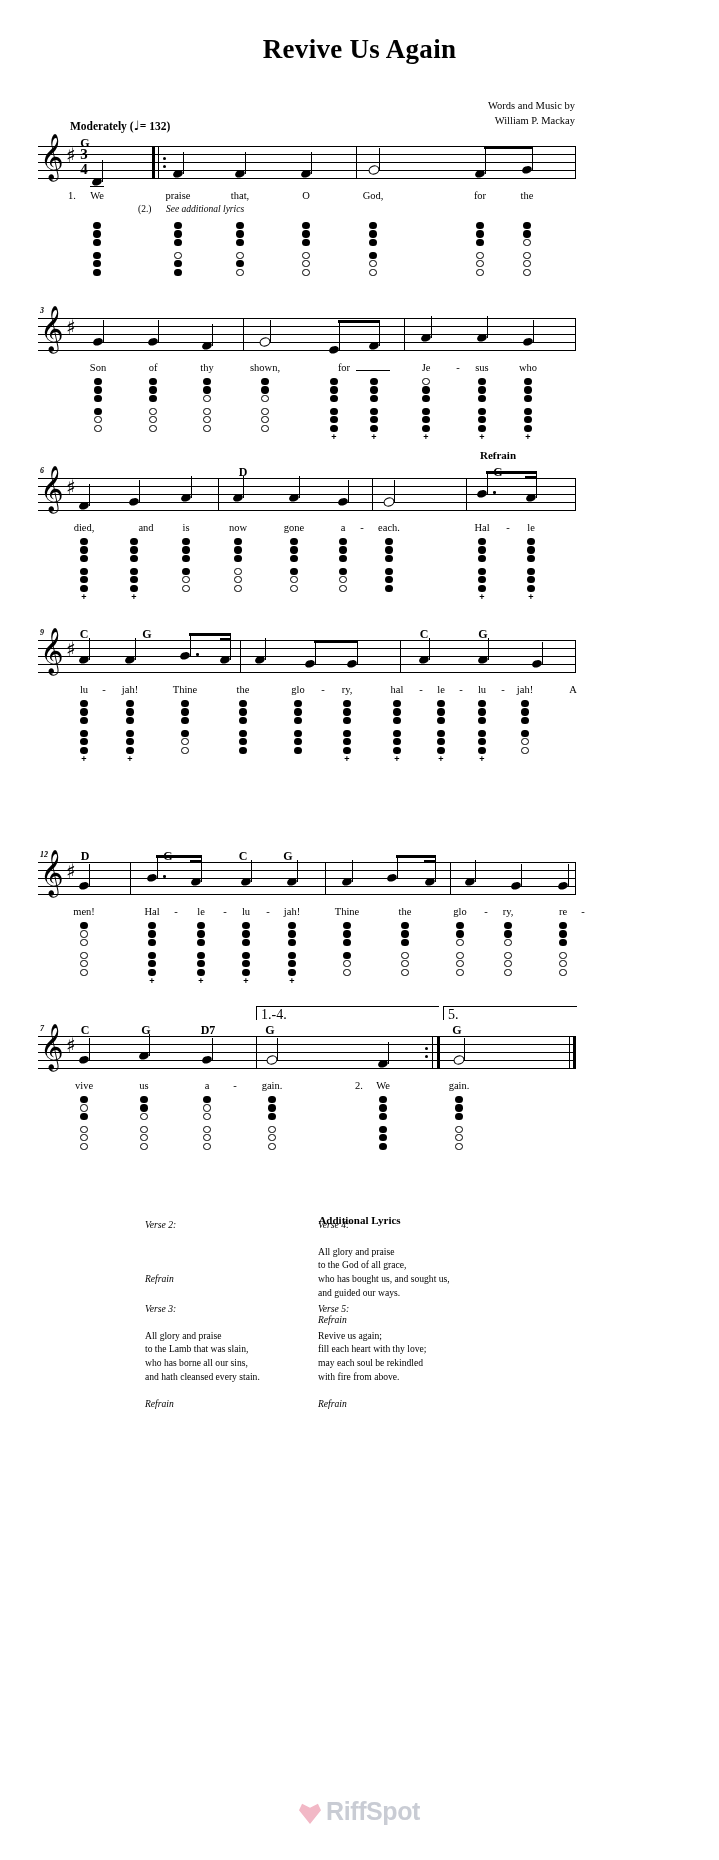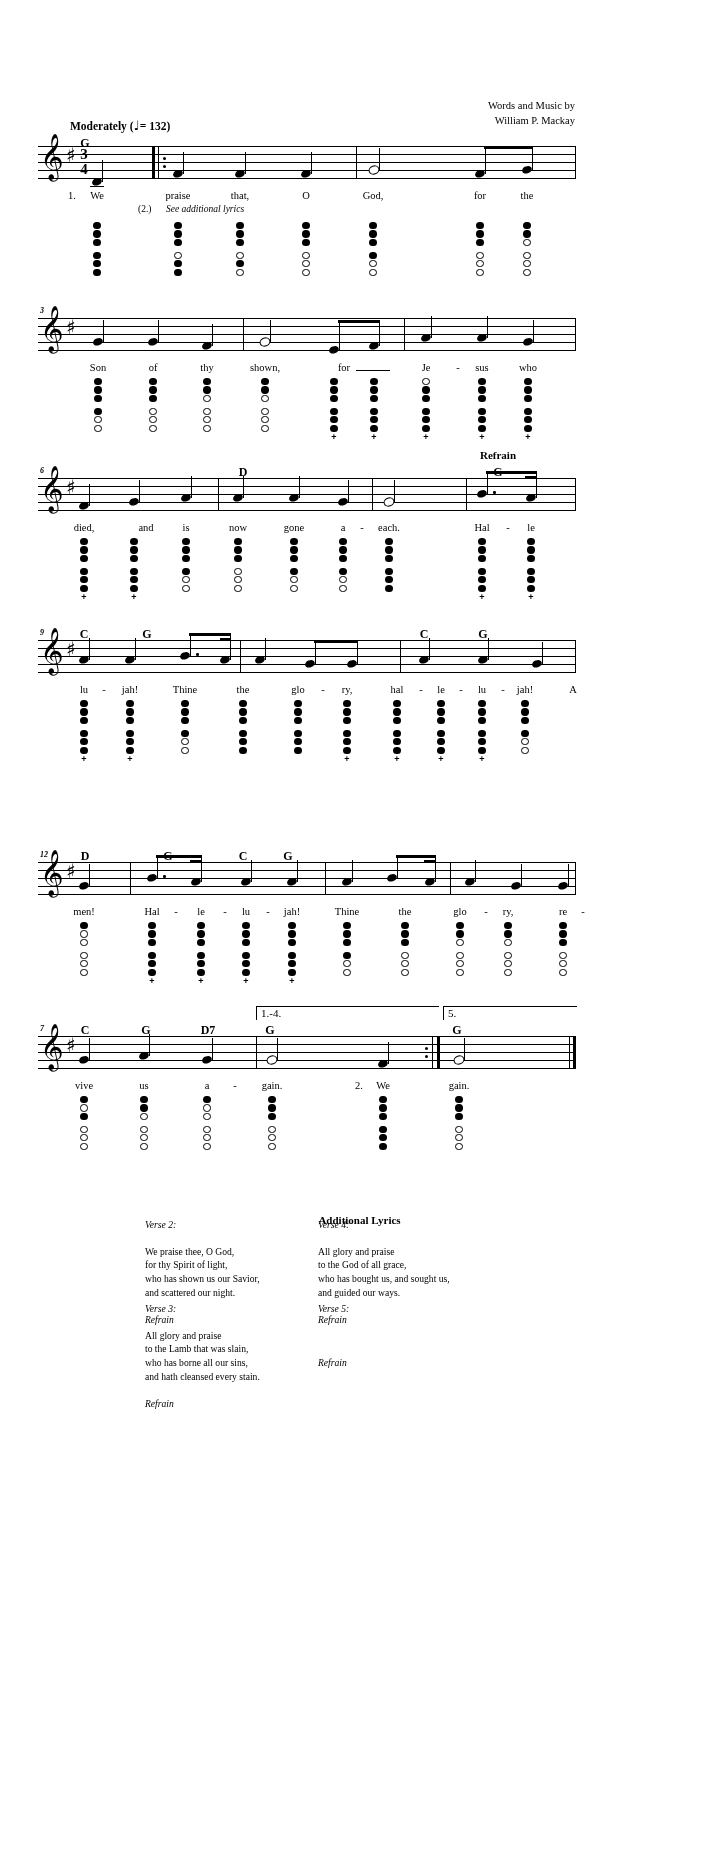--- a/index.html
+++ b/index.html
@@ -56,21 +56,21 @@
   .fchart i{display:block;width:7.4px;height:7.4px;border-radius:50%;margin:0 auto 1.1px;
             box-sizing:border-box;}
   .fchart i.f{background:#000;}
   .fchart i.o{background:#fff;border:1.15px solid #000;}
   .fchart i.gap{height:3px;background:none;border:none;}
   .fchart b{display:block;text-align:center;font-size:9px;font-weight:bold;
             line-height:8px;font-family:"Liberation Sans",sans-serif;}
 
   
   .volta{position:absolute;border-left:1.5px solid #000;border-top:1.5px solid #000;height:13px;}
-  .voltatxt{position:absolute;font-size:11px;}
+  .voltatxt{position:absolute;font-size:14px;}
 
   
   .addtitle{position:absolute;left:0;right:0;text-align:center;font-size:11px;font-weight:bold;}
   .vblock{position:absolute;font-size:9.6px;line-height:13.6px;white-space:pre-line;}
   .vblock .vh{font-style:italic;}
   .vblock .vr{font-style:italic;}
 
   
   .logo{position:absolute;left:0;right:0;bottom:34px;text-align:center;
         font-family:"Liberation Sans",sans-serif;font-weight:bold;font-size:25px;
@@ -78,20 +78,21 @@
   .logo .mark{display:inline-block;width:22px;height:22px;margin-right:5px;
         vertical-align:-4px;background:#f2b8c6;
         -webkit-clip-path:polygon(50% 100%,0 38%,14% 8%,50% 26%,86% 8%,100% 38%);
         clip-path:polygon(50% 100%,0 38%,14% 8%,50% 26%,86% 8%,100% 38%);}
 </style>
 </head>
 <body>
 
 <div class="page">
 
+  <div class="title">Revive Us Again</div>
   <div class="credits">
     <div>Words and Music by</div>
     <div>William P. Mackay</div>
   </div>
   <div class="tempo">
     <span>Moderately</span>
     <span>(</span><span class="note">♩</span><span>= 132</span><span>)</span>
   </div>
 
   <div class="system" id="sys1" style="top:146px">
@@ -947,24 +948,21 @@
         <i class="o"></i>
         <i class="o"></i>
         <i class="o"></i>
       </div>
   </div>
 
   <div class="addtitle" style="top:1214px">Additional Lyrics</div>
 
   <div class="vblock" style="left:145px;top:1204px">
     <span class="vh">Verse 2:</span><br>
-    <span>We praise thee, O God,
-for thy Spirit of light,
-who has shown us our Savior,
-and scattered our night.</span><br>
+    <br>
     <span class="vr">Refrain</span>
   </div>
 
   <div class="vblock" style="left:318px;top:1204px">
     <span class="vh">Verse 4:</span><br>
     <span>All glory and praise
 to the God of all grace,
 who has bought us, and sought us,
 and guided our ways.</span><br>
     <span class="vr">Refrain</span>
@@ -974,18 +972,24 @@
     <span class="vh">Verse 3:</span><br>
     <span>All glory and praise
 to the Lamb that was slain,
 who has borne all our sins,
 and hath cleansed every stain.</span><br>
     <span class="vr">Refrain</span>
   </div>
 
   <div class="vblock" style="left:318px;top:1288px">
     <span class="vh">Verse 5:</span><br>
-    <br>
+    <span>Revive us again;
+fill each heart with thy love;
+may each soul be rekindled
+with fire from above.</span><br>
     <span class="vr">Refrain</span>
   </div>
 
+  <div class="logo">
+    <span class="mark"></span><span>RiffSpot</span>
+  </div>
 
 </div>
 
 </body></html>

